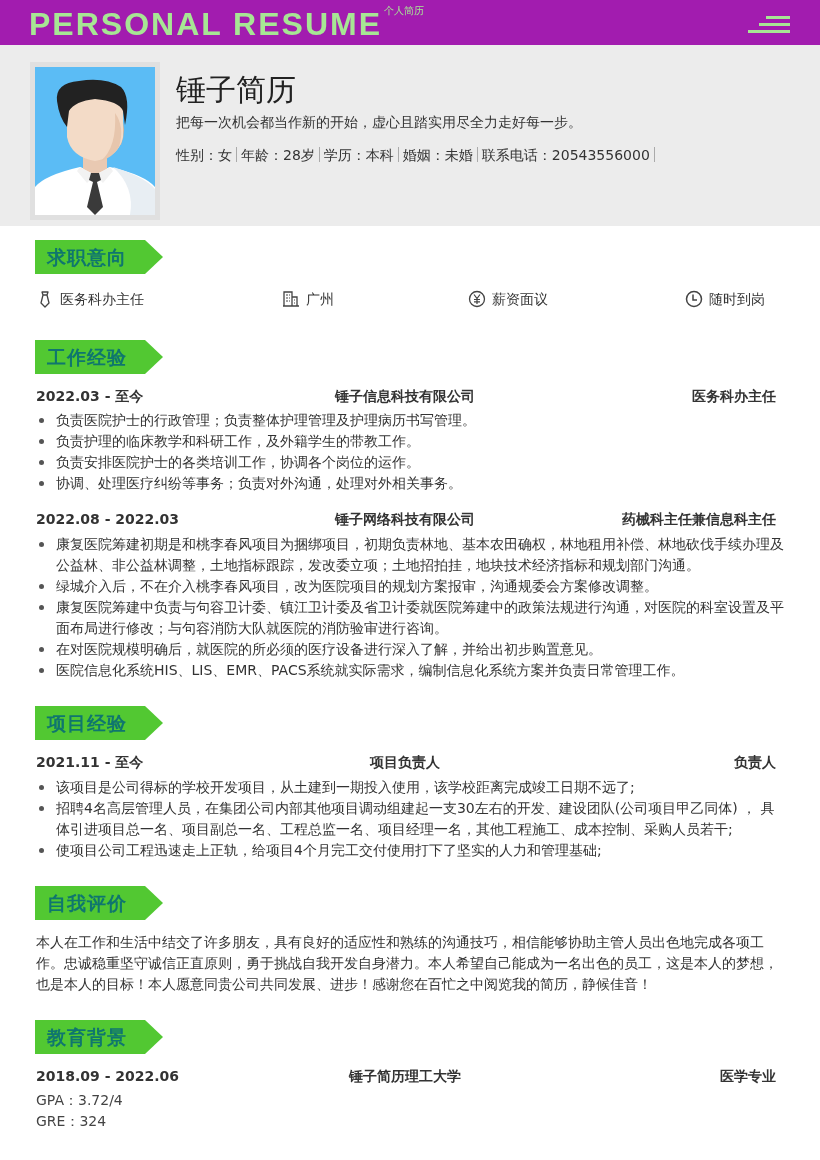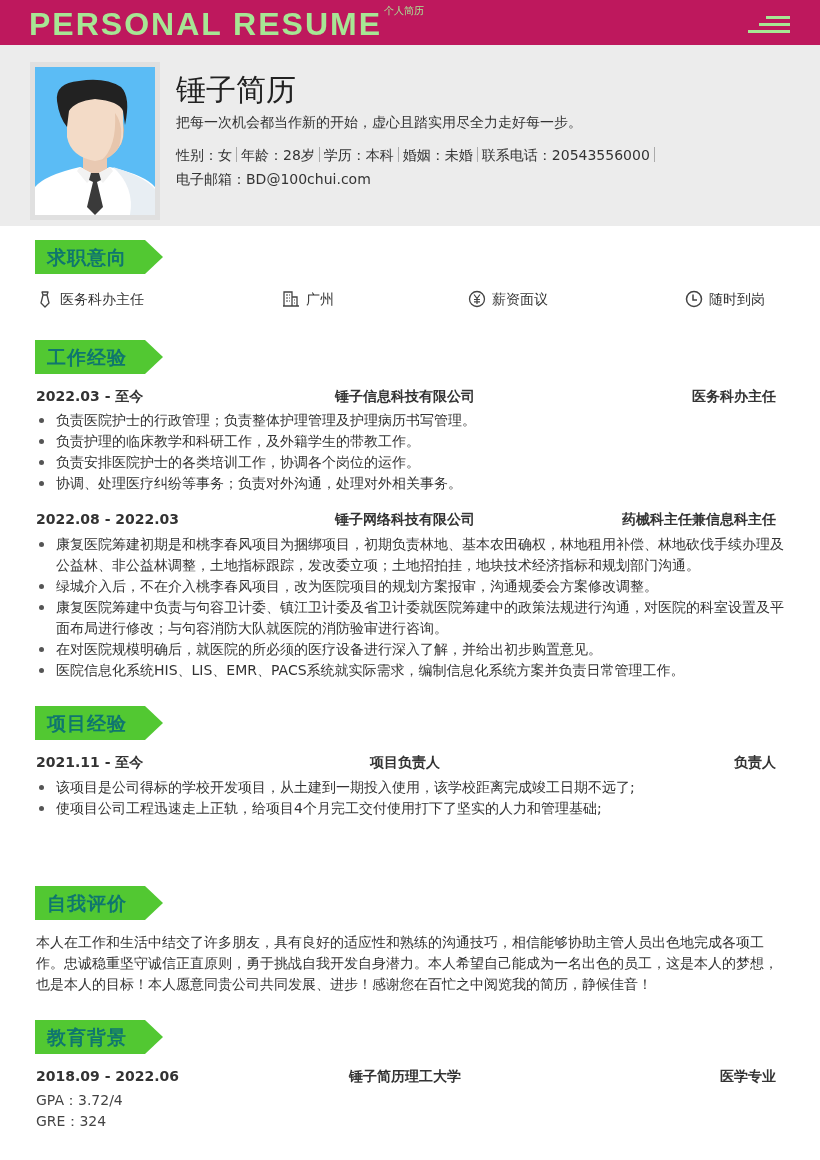--- a/index.html
+++ b/index.html
@@ -1,20 +1,20 @@
 <!DOCTYPE html>
 <html><head>
 <meta charset="utf-8">
 <style>
   * { margin: 0; padding: 0; box-sizing: border-box; }
   html, body { width: 820px; height: 1160px; background: #ffffff; overflow: hidden; }
   body { font-family: "DejaVu Sans", "Liberation Sans", sans-serif; color: #333; position: relative; }
 
   
-  .topbar { position: absolute; left: 0; top: 0; width: 820px; height: 58px; background: #be185d; }
+  .topbar { position: absolute; left: 0; top: 0; width: 820px; height: 58px; background: #a21caf; }
   .topbar .en { position: absolute; left: 29px; top: 4px; font-family: "Liberation Sans", sans-serif; font-weight: bold; font-size: 32px; letter-spacing: 2px; color: #a7e694; line-height: 40px; }
   .topbar .cn { position: absolute; left: 384px; top: 0; font-size: 10px; color: #a7e694; line-height: 22px; }
   .menu-icon { position: absolute; left: 746px; top: 14px; width: 44px; height: 20px; cursor: pointer; }
   .menu-icon span { position: absolute; right: 0; height: 3px; background: #a7e694; }
   .menu-icon .l1 { top: 2px; width: 24px; }
   .menu-icon .l2 { top: 9px; width: 31px; }
   .menu-icon .l3 { top: 16px; width: 42px; }
 
   
   .header { position: absolute; left: 0; top: 45px; width: 820px; height: 181px; background: #ececec; padding-left: 16px; }
@@ -82,21 +82,20 @@
       <path d="M80 46 Q90 60 84 80 Q78 90 66 94 Q82 80 80 46 Z" fill="#e7c6ad"></path>
 
       <path d="M22 34 Q20 16 44 14 Q70 10 86 20 Q96 30 90 58 L88 44 Q84 34 60 32 Q40 34 34 44 L32 60 Q24 50 22 34 Z" fill="#222222"></path>
     </svg>
   </div>
   <div class="name">锤子简历</div>
   <div class="motto">把每一次机会都当作新的开始，虚心且踏实用尽全力走好每一步。</div>
   <div class="info">
     <span>性别：女</span><span class="sep"></span><span>年龄：28岁</span><span class="sep"></span><span>学历：本科</span><span class="sep"></span><span>婚姻：未婚</span><span class="sep"></span><span>联系电话：20543556000</span><span class="sep"></span>
   </div>
-  <div class="email">电子邮箱：BD@100chui.com</div>
 </div>
 
 <div class="tag" style="top:240px;">
   <div class="bg"></div>
   <div class="txt">求职意向</div>
 </div>
 
 <div class="intent" style="left:36px;">
   <svg viewBox="0 0 18 18">
     <path d="M6 2 L12 2 L11 5 L7 5 Z M7 5 L11 5 L13 13 L9 17 L5 13 Z" fill="none" stroke="#444" stroke-width="1.3" stroke-linejoin="round"></path>
@@ -160,20 +159,21 @@
   <div class="txt">项目经验</div>
 </div>
 
 <div class="entry-row" style="top:752px;">
   <span class="date">2021.11 - 至今</span>
   <span class="org">项目负责人</span>
   <span class="role">负责人</span>
 </div>
 <ul class="bullets" style="top:777px;">
   <li>该项目是公司得标的学校开发项目，从土建到一期投入使用，该学校距离完成竣工日期不远了;</li>
+  <li>招聘4名高层管理人员，在集团公司内部其他项目调动组建起一支30左右的开发、建设团队(公司项目甲乙同体) ， 具体引进项目总一名、项目副总一名、工程总监一名、项目经理一名，其他工程施工、成本控制、采购人员若干;</li>
   <li>使项目公司工程迅速走上正轨，给项目4个月完工交付使用打下了坚实的人力和管理基础;</li>
 </ul>
 
 <div class="tag" style="top:886px;">
   <div class="bg"></div>
   <div class="txt">自我评价</div>
 </div>
 <div class="para" style="top:932px;">本人在工作和生活中结交了许多朋友，具有良好的适应性和熟练的沟通技巧，相信能够协助主管人员出色地完成各项工作。忠诚稳重坚守诚信正直原则，勇于挑战自我开发自身潜力。本人希望自己能成为一名出色的员工，这是本人的梦想，也是本人的目标！本人愿意同贵公司共同发展、进步！感谢您在百忙之中阅览我的简历，静候佳音！</div>
 
 <div class="tag" style="top:1020px;">

